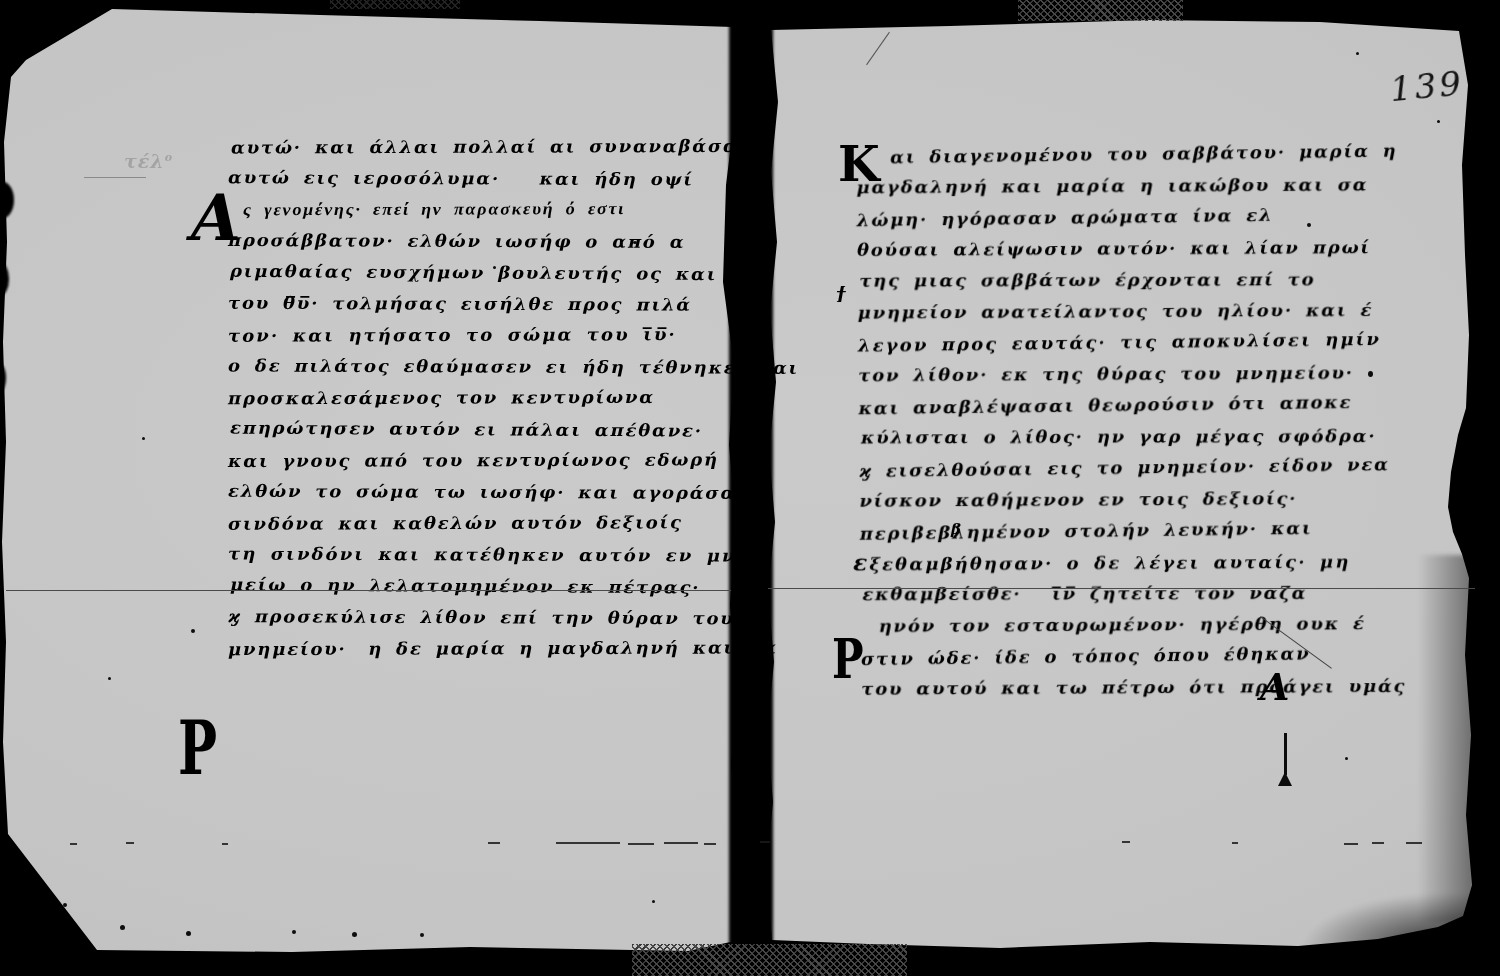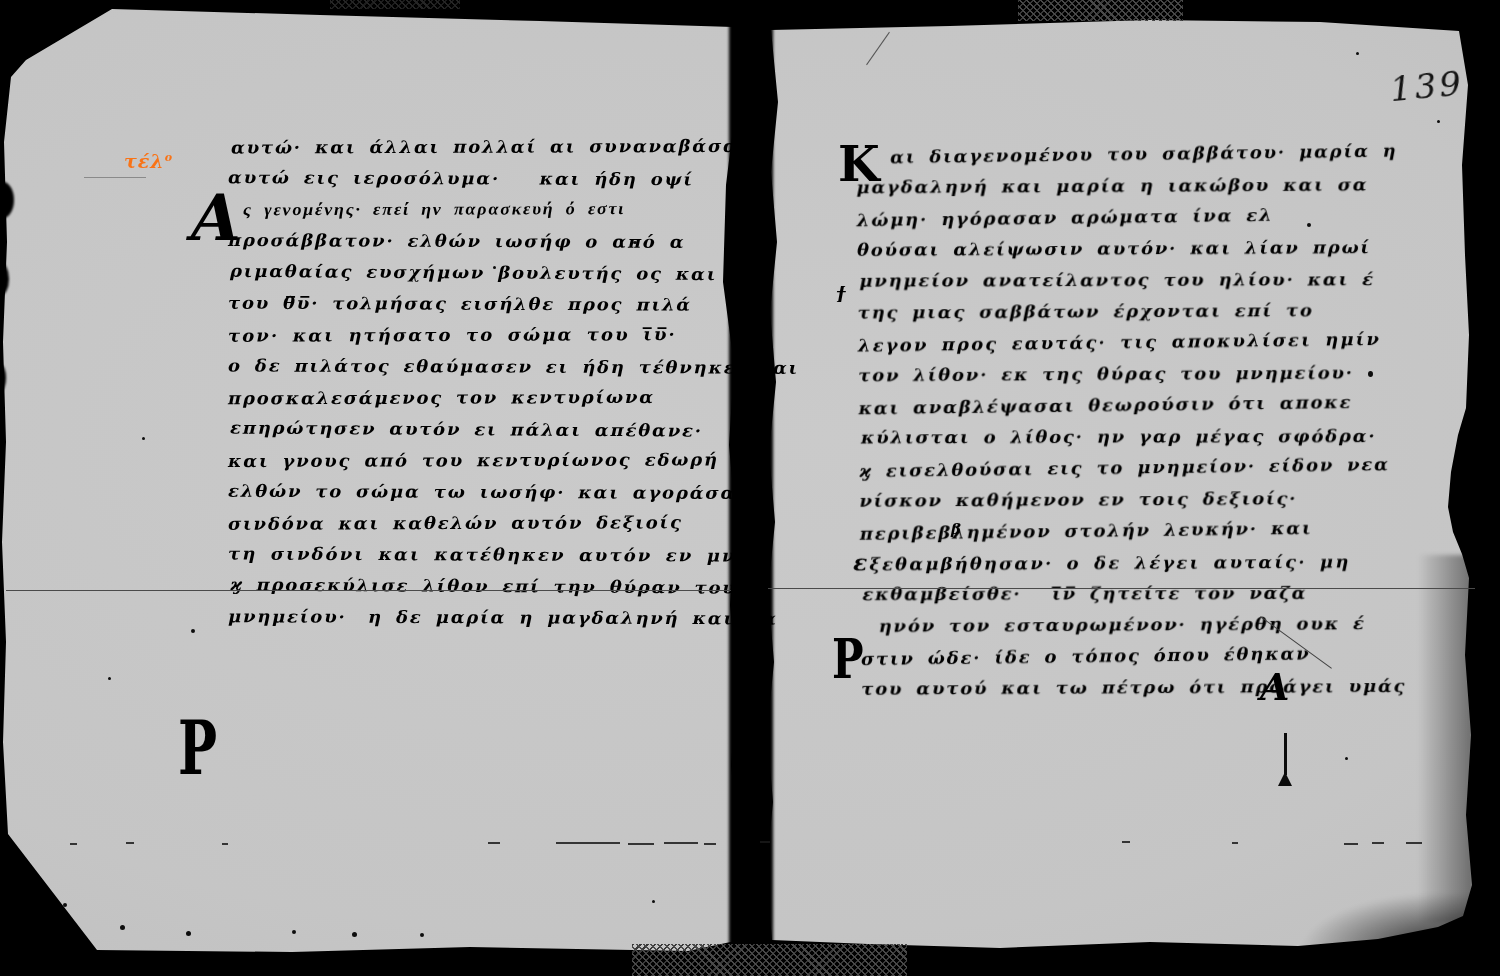--- a/index.html
+++ b/index.html
@@ -52,21 +52,21 @@
   .ms-line:nth-child(7n){letter-spacing:2.1px;}
 
   
   .glyph{position:absolute;z-index:3;color:#070707;font-weight:bold;
          filter:blur(.3px) contrast(1.6);line-height:1;}
   .init-a-left {left:191px;top:186px;font-size:64px;font-style:italic;}
   .init-r-left {left:178px;top:710px;font-size:52px;transform:scaleY(1.45);transform-origin:top;}
   .init-k-right{left:838px;top:140px;font-size:48px;}
   .init-r-right{left:832px;top:632px;font-size:42px;transform:scaleY(1.3);transform-origin:top;}
   .marg-a-right{left:1260px;top:668px;font-size:38px;font-style:italic;}
-  .margin-note{position:absolute;left:124px;top:150px;z-index:3;color:#f97316;font-style:italic;
+  .margin-note{position:absolute;left:124px;top:150px;z-index:3;color:#a3a3a3;font-style:italic;
          font-weight:bold;font-size:19px;letter-spacing:1px;filter:blur(.3px);}
   .margin-note sup{font-size:11px;}
   .lection-mark{left:836px;top:282px;font-size:24px;font-style:italic;}
   .sup-b{left:951px;top:522px;font-size:15px;font-style:italic;}
   .folio-number{position:absolute;left:1390px;top:66px;z-index:3;color:#141414;
          font-style:italic;font-size:34px;letter-spacing:3px;transform:rotate(-5deg);
          filter:blur(.3px);}
 
   
   .scratch{position:absolute;height:1px;background:#4a4a4a;z-index:5;}
@@ -103,30 +103,31 @@
       <div class="ms-line">ριμαθαίας ευσχήμων βουλευτής ος και</div>
       <div class="ms-line">του θ̅υ̅· τολμήσας εισήλθε προς πιλά</div>
       <div class="ms-line">τον· και ητήσατο το σώμα του ι̅υ̅·</div>
       <div class="ms-line">ο δε πιλάτος εθαύμασεν ει ήδη τέθνηκε· και</div>
       <div class="ms-line">προσκαλεσάμενος τον κεντυρίωνα</div>
       <div class="ms-line">επηρώτησεν αυτόν ει πάλαι απέθανε·</div>
       <div class="ms-line">και γνους από του κεντυρίωνος εδωρή</div>
       <div class="ms-line">ελθών το σώμα τω ιωσήφ· και αγοράσας</div>
       <div class="ms-line">σινδόνα και καθελών αυτόν δεξιοίς</div>
       <div class="ms-line">τη σινδόνι και κατέθηκεν αυτόν εν μνη</div>
+      <div class="ms-line">μείω ο ην λελατομημένον εκ πέτρας·</div>
       <div class="ms-line">ϗ προσεκύλισε λίθον επί την θύραν του</div>
       <div class="ms-line">μνημείου·  η δε μαρία η μαγδαληνή και μα</div>
     </div>
   <div class="text-block text-right">
       <div class="ms-line">αι διαγενομένου του σαββάτου· μαρία η</div>
       <div class="ms-line">μαγδαληνή και μαρία η ιακώβου και σα</div>
       <div class="ms-line">λώμη· ηγόρασαν αρώματα ίνα ελ</div>
       <div class="ms-line">θούσαι αλείψωσιν αυτόν· και λίαν πρωί</div>
+      <div class="ms-line">της μιας σαββάτων έρχονται επί το</div>
       <div class="ms-line">μνημείον ανατείλαντος του ηλίου· και έ</div>
-      <div class="ms-line">της μιας σαββάτων έρχονται επί το</div>
       <div class="ms-line">λεγον προς εαυτάς· τις αποκυλίσει ημίν</div>
       <div class="ms-line">τον λίθον· εκ της θύρας του μνημείου·</div>
       <div class="ms-line">και αναβλέψασαι θεωρούσιν ότι αποκε</div>
       <div class="ms-line">κύλισται ο λίθος· ην γαρ μέγας σφόδρα·</div>
       <div class="ms-line">ϗ εισελθούσαι εις το μνημείον· είδον νεα</div>
       <div class="ms-line">νίσκον καθήμενον εν τοις δεξιοίς·</div>
       <div class="ms-line">περιβεβλημένον στολήν λευκήν· και</div>
       <div class="ms-line">εξεθαμβήθησαν· ο δε λέγει αυταίς· μη</div>
       <div class="ms-line">εκθαμβείσθε·  ι̅ν̅ ζητείτε τον ναζα</div>
       <div class="ms-line">ηνόν τον εσταυρωμένον· ηγέρθη ουκ έ</div>

